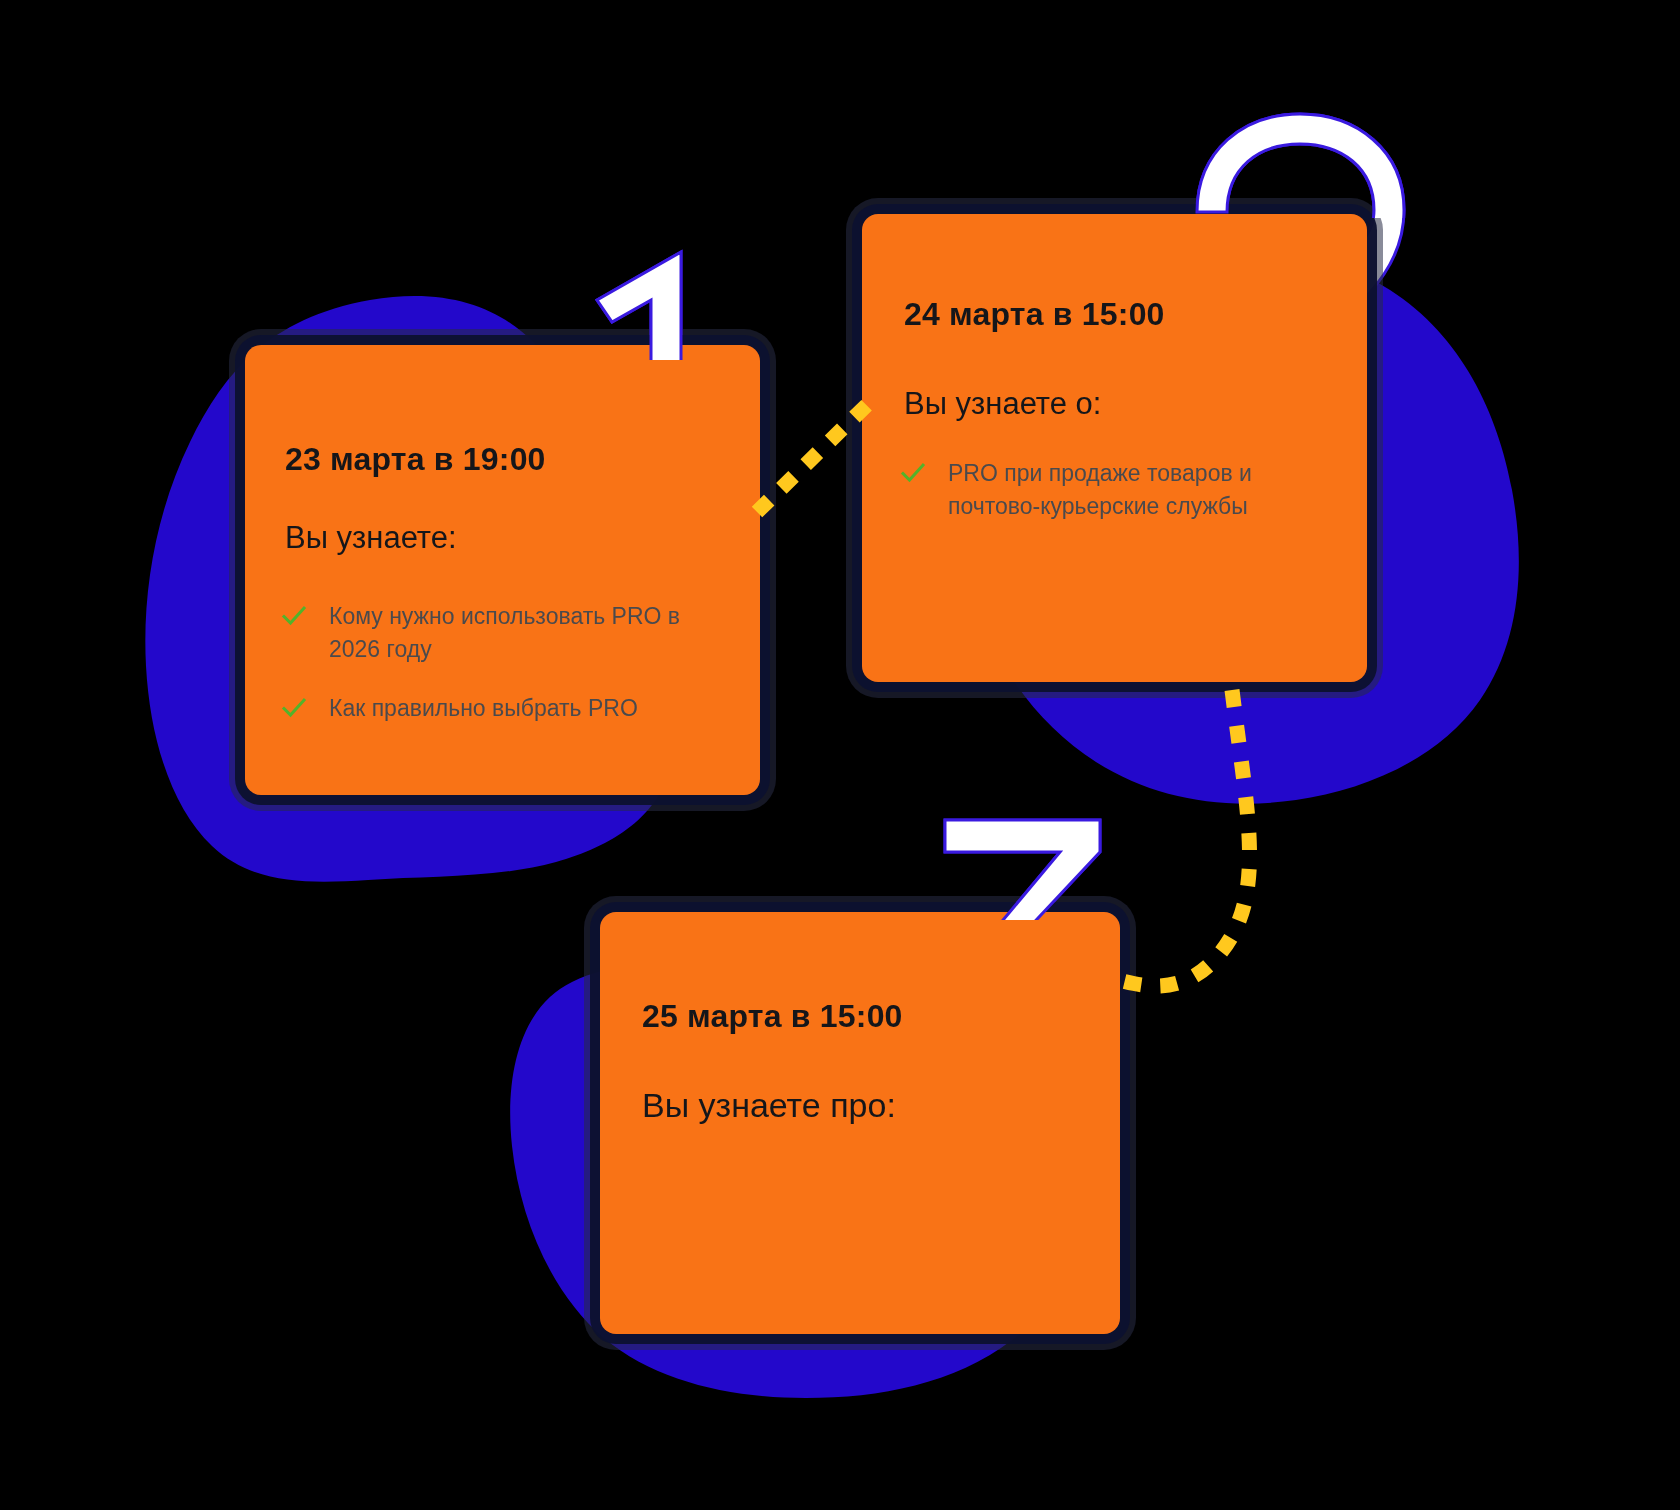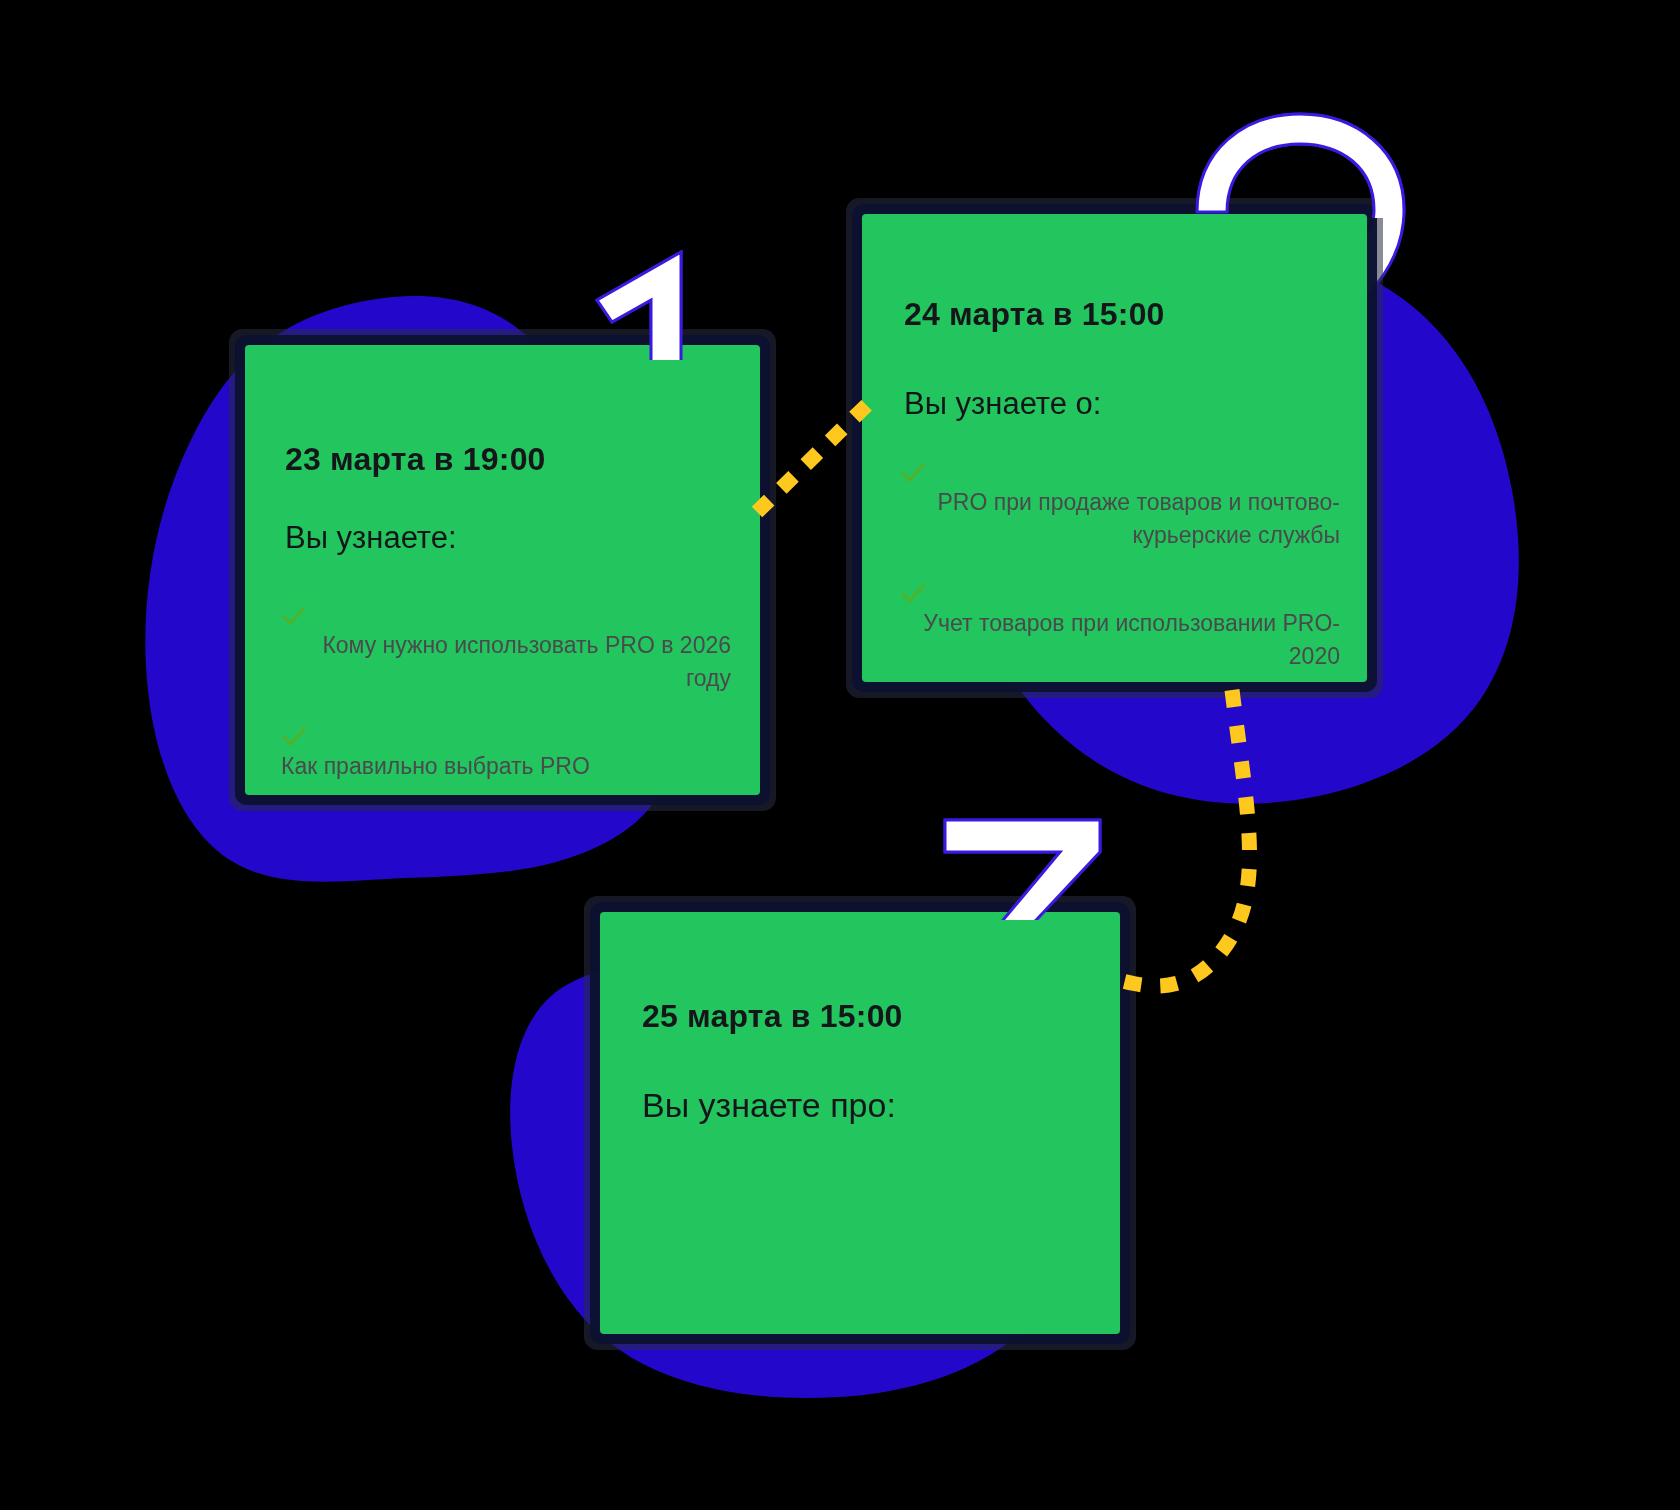--- a/index.html
+++ b/index.html
@@ -17,25 +17,24 @@
   
   .numerals-back{position:absolute;inset:0;z-index:2;}
   .numerals-front{position:absolute;inset:0;z-index:6;pointer-events:none;}
 
   
   .connectors{position:absolute;inset:0;z-index:5;}
 
   
   .card{
     position:absolute;
-    background:#22c55e;
-    border-radius:4px;
+    background:#f97316;
+    border-radius:16px;
     z-index:4;
     box-sizing:border-box;
-    text-align:right;
   }
   .card.shadowed{
     box-shadow:0 0 0 10px rgba(13,17,48,.96), 0 0 0 16px rgba(40,44,70,.55);
   }
   .card-inner{
     position:absolute;inset:0;
     padding:0;
   }
   .card-date{
     position:absolute;
@@ -48,21 +47,20 @@
     position:absolute;
     color:#15161a;
     font-weight:400;
     white-space:nowrap;
   }
   .bullets{position:absolute;margin:0;padding:0;list-style:none;}
   .bullet{
     display:flex;
     align-items:flex-start;
     color:#4a4a4d;
-    flex-direction:column;
   }
   .bullet + .bullet{margin-top:26px;}
   .check{
     flex:0 0 auto;
     display:block;
     margin-top:3px;
   }
   .btext{display:block;}
 
   
@@ -173,26 +171,20 @@
     <div class="card-inner">
       <div class="card-date">24 марта в 15:00</div>
       <div class="card-lead">Вы узнаете о:</div>
       <ul class="bullets">
         <li class="bullet">
           <svg class="check" viewBox="0 0 26 26" xmlns="http://www.w3.org/2000/svg">
             <path d="M3 13.5 L9.5 20 L23 5" fill="none" stroke="#52B32B" stroke-width="3" stroke-linecap="square"></path>
           </svg>
           <span class="btext">PRO при продаже товаров и почтово-курьерские службы</span>
         </li>
-        <li class="bullet">
-          <svg class="check" viewBox="0 0 26 26" xmlns="http://www.w3.org/2000/svg">
-            <path d="M3 13.5 L9.5 20 L23 5" fill="none" stroke="#52B32B" stroke-width="3" stroke-linecap="square"></path>
-          </svg>
-          <span class="btext">Учет товаров при использовании PRO-2020</span>
-        </li>
       </ul>
     </div>
   </div>
 
   <div class="card shadowed" id="card3">
     <div class="card-inner">
       <div class="card-date">25 марта в 15:00</div>
       <div class="card-lead">Вы узнаете про:</div>
     </div>
   </div>

